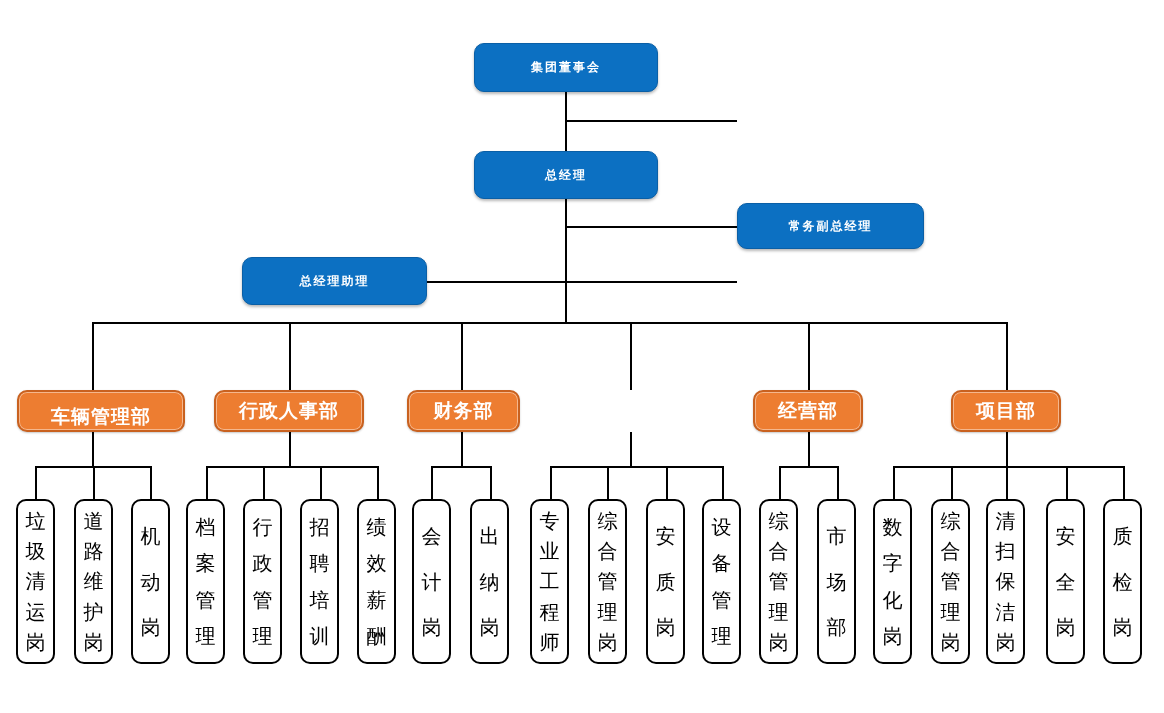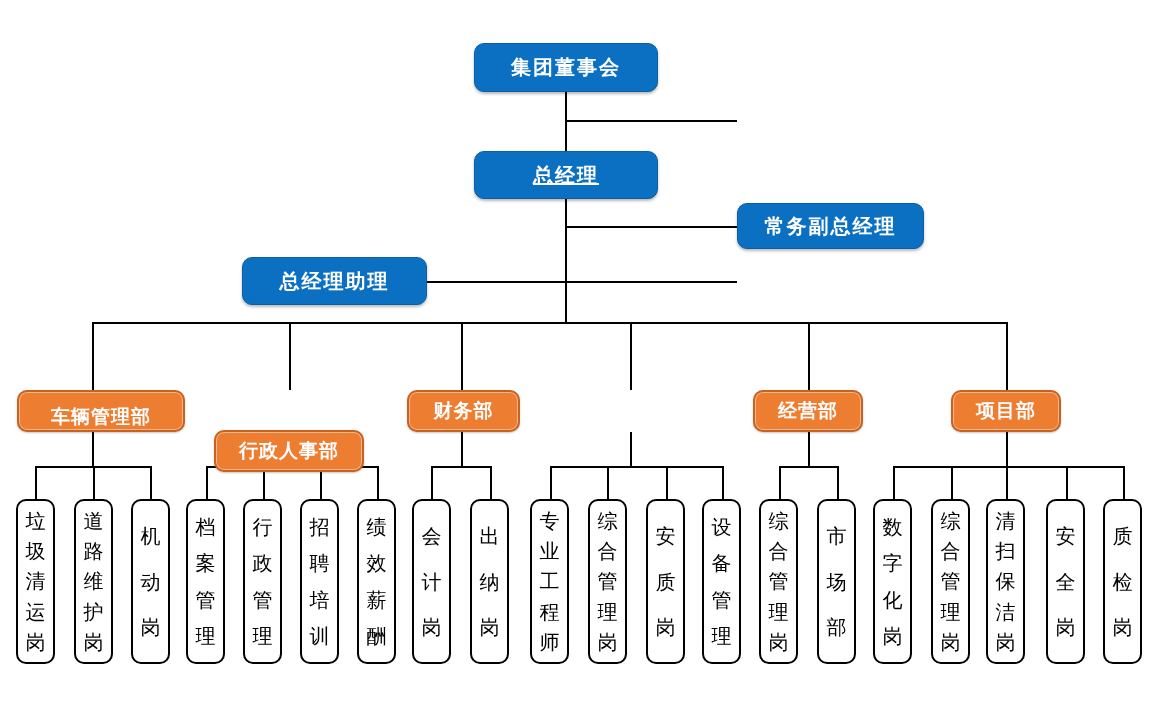--- a/index.html
+++ b/index.html
@@ -17,21 +17,21 @@
   .line.h { height: 1.5px; }
   .line.v { width: 1.5px; }
   
   .exec {
     position: absolute;
     background: #0c70c2;
     border: 1px solid #0a5fa6;
     border-radius: 10px;
     box-shadow: 0 2px 3px rgba(0,0,0,0.28);
     color: #ffffff;
-    font-size: 20px;
+    font-size: 12px;
     font-weight: 700;
     display: flex;
     align-items: center;
     justify-content: center;
     letter-spacing: 2px;
   }
   
   .dept {
     position: absolute;
     top: 390px;
@@ -126,34 +126,34 @@
   <div class="line v" style="left:837px;  top:466px; height:34px;"></div>
   <div class="line v" style="left:893px;  top:466px; height:34px;"></div>
   <div class="line v" style="left:951px;  top:466px; height:34px;"></div>
   <div class="line v" style="left:1006px; top:466px; height:34px;"></div>
   <div class="line v" style="left:1066px; top:466px; height:34px;"></div>
   <div class="line v" style="left:1123px; top:466px; height:34px;"></div>
 
   <div class="exec" style="left:474px; top:43px;  width:184px; height:49px;">
     <span>集团董事会</span>
   </div>
-  <div class="exec" style="left:474px; top:151px; width:184px; height:48px;text-decoration:underline;">
+  <div class="exec" style="left:474px; top:151px; width:184px; height:48px;">
     <span>总经理</span>
   </div>
   <div class="exec" style="left:737px; top:203px; width:187px; height:46px;">
     <span>常务副总经理</span>
   </div>
   <div class="exec" style="left:242px; top:257px; width:185px; height:48px;">
     <span>总经理助理</span>
   </div>
 
   <div class="dept" style="left:17px;  width:168px;align-items:flex-end;">
     <span>车辆管理部</span>
   </div>
-  <div class="dept" style="left:214px; width:150px;margin-top:40px;">
+  <div class="dept" style="left:214px; width:150px;">
     <span>行政人事部</span>
   </div>
   <div class="dept" style="left:407px; width:113px;">
     <span>财务部</span>
   </div>
   <div class="dept" style="left:753px; width:110px;">
     <span>经营部</span>
   </div>
   <div class="dept" style="left:951px; width:110px;">
     <span>项目部</span>

